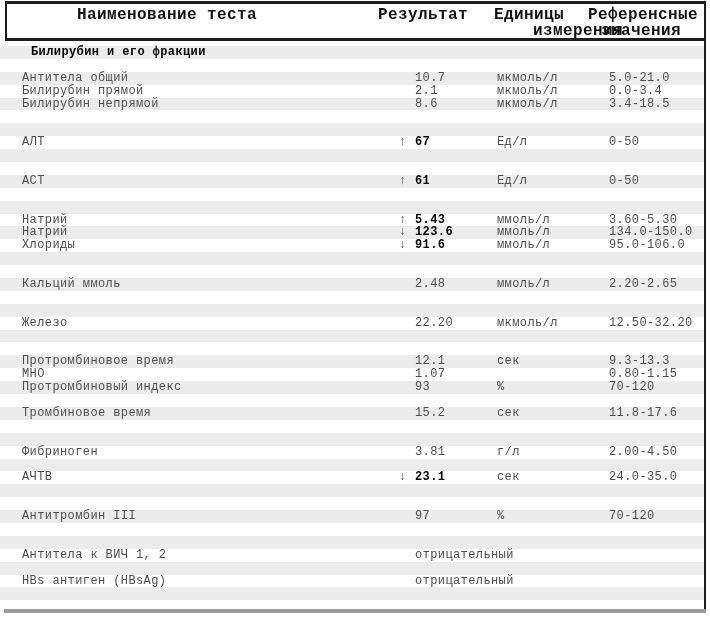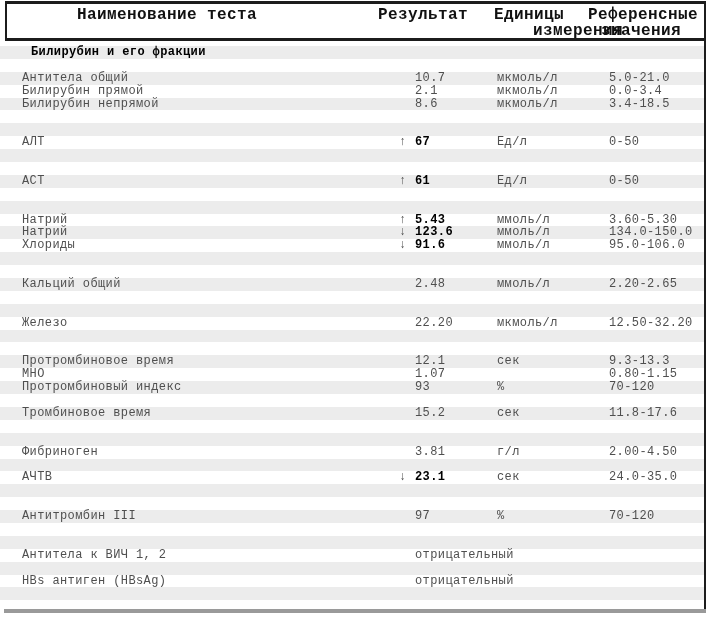--- a/index.html
+++ b/index.html
@@ -180,21 +180,21 @@
     <span class="c-ref"></span>
   </div>
       <div class="row">
     <span class="c-name"></span>
     <span class="c-arrow"></span>
     <span class="c-result"></span>
     <span class="c-units"></span>
     <span class="c-ref"></span>
   </div>
       <div class="row">
-    <span class="c-name">Кальций общий</span>
+    <span class="c-name">Кальций ммоль</span>
     <span class="c-arrow"></span>
     <span class="c-result">2.48</span>
     <span class="c-units">ммоль/л</span>
     <span class="c-ref">2.20-2.65</span>
   </div>
       <div class="row">
     <span class="c-name"></span>
     <span class="c-arrow"></span>
     <span class="c-result"></span>
     <span class="c-units"></span>

